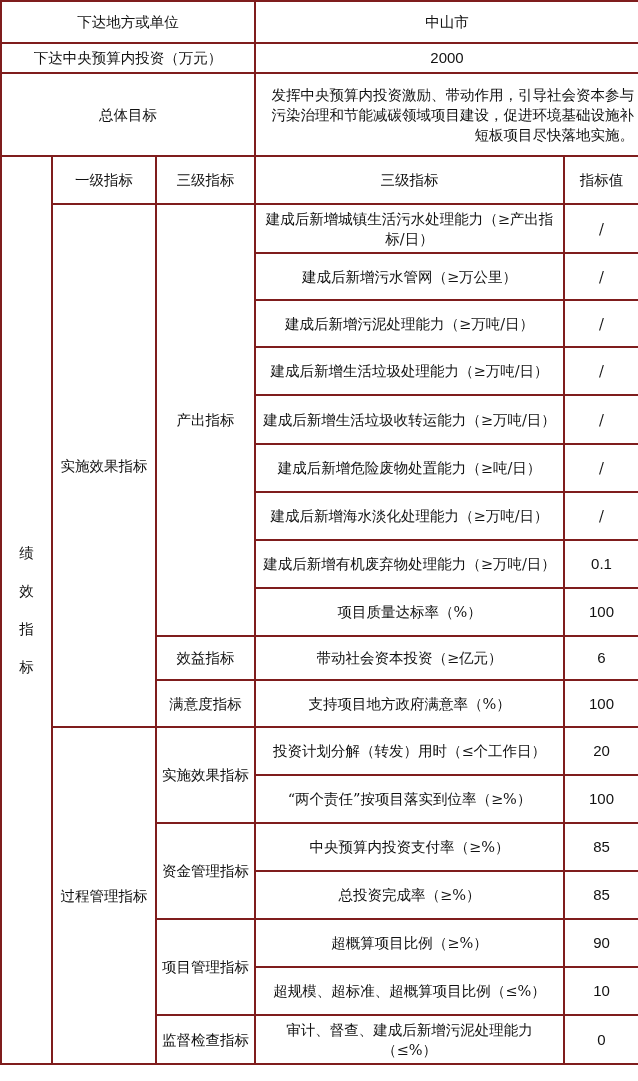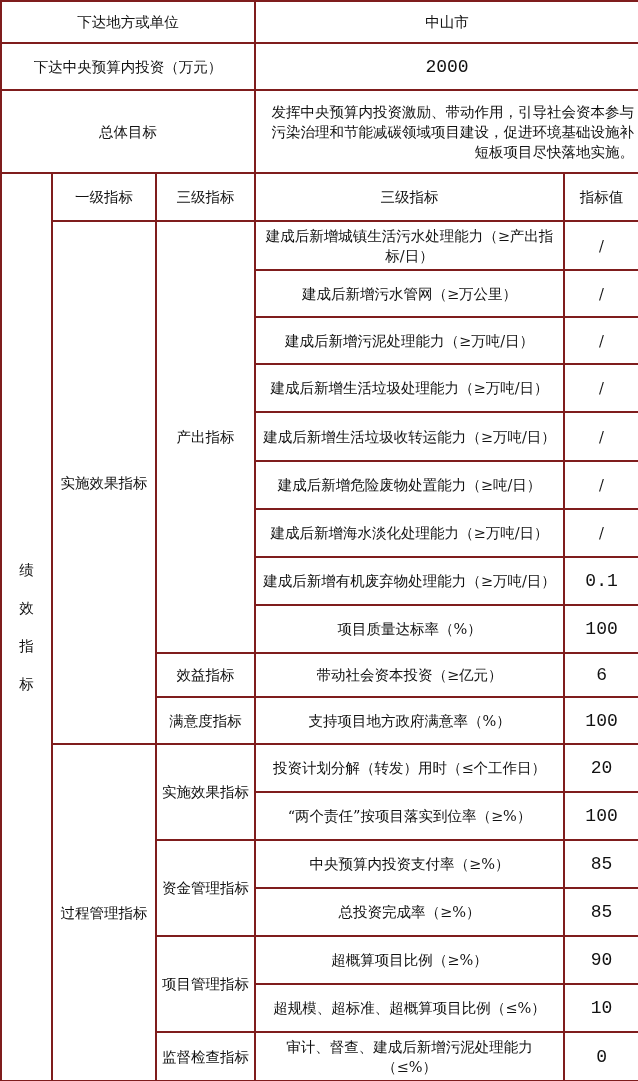--- a/index.html
+++ b/index.html
@@ -15,39 +15,39 @@
   td {
     border: 2px solid #7f1d1d;
     text-align: center;
     vertical-align: middle;
     padding: 0 4px;
     line-height: 20px;
     word-break: break-all;
   }
   .left-text { text-align: right; }
   .vert span { display: block; line-height: 38px; }
-  .num { font-family: Liberation Mono, monospace; font-size: 18px; margin-top: 37px; }
+  .num { font-family: Liberation Sans, sans-serif; font-size: 15px; margin-top: 37px; }
 </style>
 </head>
 <body>
 
 <table>
   <colgroup>
     <col style="width:51px">
       <col style="width:104px">
       <col style="width:99px">
       <col style="width:309px">
       <col style="width:75px">
   </colgroup>
   <tbody>
     <tr style="height:42px">
       <td colspan="3">下达地方或单位</td>
       <td colspan="2">中山市</td>
     </tr>
-    <tr style="height:47px">
+    <tr style="height:30px">
       <td colspan="3">下达中央预算内投资（万元）</td>
       <td colspan="2" class="num">2000</td>
     </tr>
     <tr style="height:83px">
       <td colspan="3">总体目标</td>
       <td colspan="2" class="left-text">发挥中央预算内投资激励、带动作用，引导社会资本参与污染治理和节能减碳领域项目建设，促进环境基础设施补短板项目尽快落地实施。</td>
     </tr>
 
     <tr style="height:48px">
       <td rowspan="20" class="vert">

